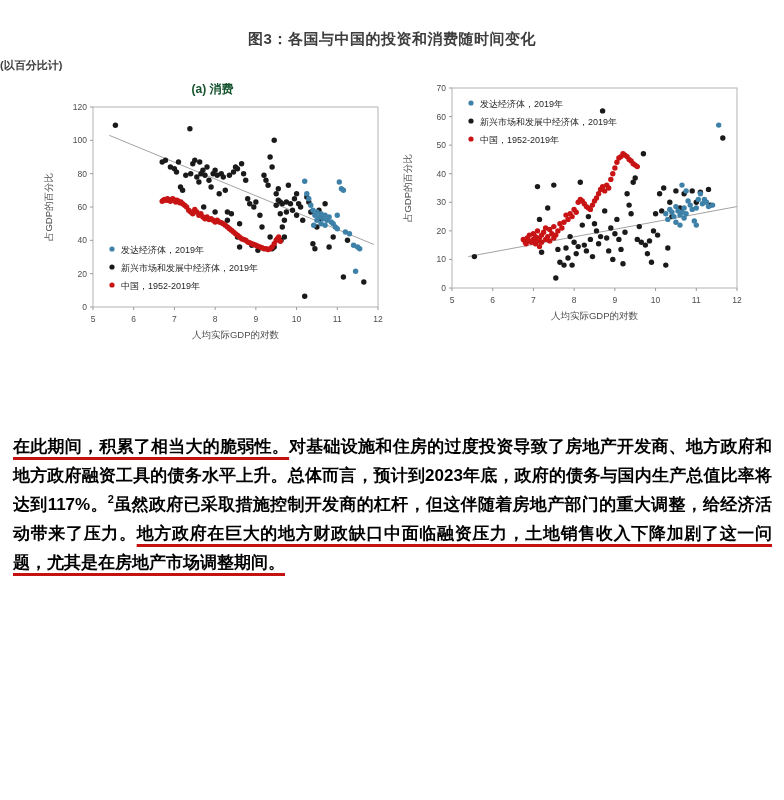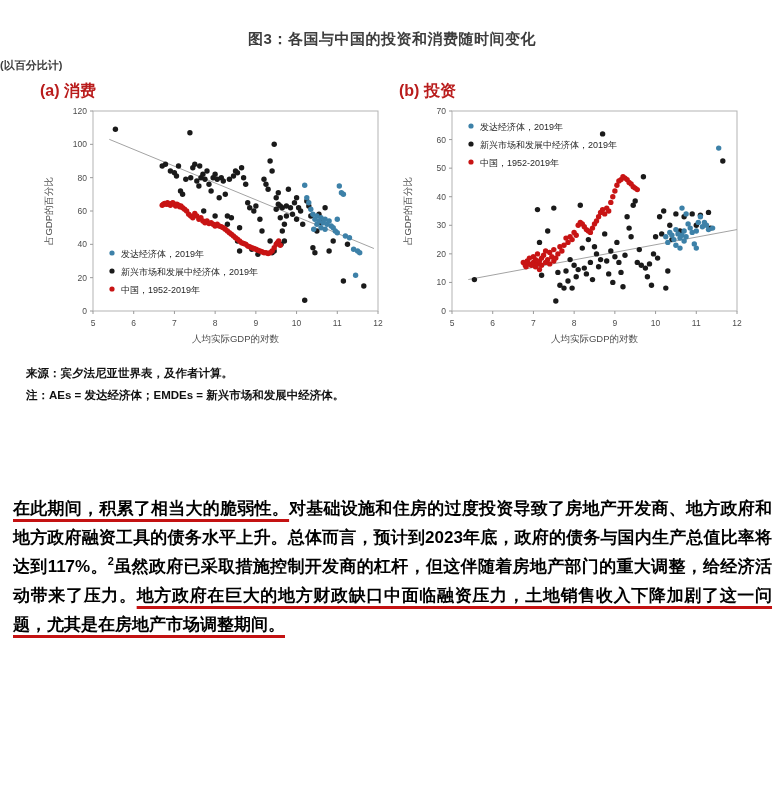--- a/index.html
+++ b/index.html
@@ -10,21 +10,21 @@
   .fig-title{
     margin:30px 10px 0 10px;text-align:center;
     font-size:15px;font-weight:bold;color:#3d3d3d;letter-spacing:.5px;
   }
   .fig-subtitle{
     margin-top:9px;text-align:left;
     font-size:11px;font-weight:bold;color:#3d3d3d;
   }
   .charts-row{display:flex;justify-content:center;gap:14px;margin-top:8px;}
   .chart-block{width:345px;}
-  .chart-title{text-align:left;font-size:16px;font-weight:bold;color:#b91c1c;margin-bottom:2px;}
+  .chart-title{text-align:center;font-size:12px;font-weight:bold;color:#14532d;margin-bottom:2px;}
   svg.chart{display:block;}
   svg.chart text.tick{font-size:8.5px;fill:#4d4d4d;font-family:"Liberation Sans","DejaVu Sans",sans-serif;}
   svg.chart text.axis-title{font-size:9.5px;fill:#4d4d4d;font-family:"Liberation Sans","DejaVu Sans",sans-serif;}
   svg.chart text.legend{font-size:9px;fill:#262626;font-family:"Liberation Sans","DejaVu Sans",sans-serif;}
   .source-notes{margin:14px 0 0 26px;font-size:11.5px;line-height:22px;font-weight:600;color:#111;}
   .body-para{
     margin:0 12px 0 13px;font-size:17px;line-height:29px;font-weight:600;color:#000;
     text-align:justify;
   }
   .para-1{margin-top:50px;}
@@ -280,21 +280,20 @@
           <circle cx="240.3" cy="141.2" r="2.7" fill="#c81414"></circle>
           <circle cx="72" cy="149" r="2.6" fill="#3d81a8"></circle>
           <text x="81" y="152.5" class="legend">发达经济体，2019年</text>
           <circle cx="72" cy="167" r="2.6" fill="#1a1a1a"></circle>
           <text x="81" y="170.5" class="legend">新兴市场和发展中经济体，2019年</text>
           <circle cx="72" cy="185" r="2.6" fill="#c81414"></circle>
           <text x="81" y="188.5" class="legend">中国，1952-2019年</text>
         </svg>
     </div>
     <div class="chart-block">
-      <div class="chart-title">(b) 投资</div>
       <svg class="chart" width="345" height="244">
           <rect x="53" y="7" width="285" height="200" fill="none" stroke="#b3b3b3" stroke-width="1"></rect>
           <line x1="50" y1="207" x2="53" y2="207" stroke="#9a9a9a"></line>
           <text x="47" y="210" text-anchor="end" class="tick">0</text>
           <line x1="50" y1="178.42857142857144" x2="53" y2="178.42857142857144" stroke="#9a9a9a"></line>
           <text x="47" y="181.42857142857144" text-anchor="end" class="tick">10</text>
           <line x1="50" y1="149.85714285714286" x2="53" y2="149.85714285714286" stroke="#9a9a9a"></line>
           <text x="47" y="152.85714285714286" text-anchor="end" class="tick">20</text>
           <line x1="50" y1="121.28571428571429" x2="53" y2="121.28571428571429" stroke="#9a9a9a"></line>
           <text x="47" y="124.28571428571429" text-anchor="end" class="tick">30</text>
@@ -497,20 +496,16 @@
           <circle cx="72" cy="22" r="2.6" fill="#3d81a8"></circle>
           <text x="81" y="25.5" class="legend">发达经济体，2019年</text>
           <circle cx="72" cy="40" r="2.6" fill="#1a1a1a"></circle>
           <text x="81" y="43.5" class="legend">新兴市场和发展中经济体，2019年</text>
           <circle cx="72" cy="58" r="2.6" fill="#c81414"></circle>
           <text x="81" y="61.5" class="legend">中国，1952-2019年</text>
         </svg>
     </div>
   </div>
 
-  <div class="source-notes">
-    <div>来源：宾夕法尼亚世界表，及作者计算。</div>
-    <div>注：AEs = 发达经济体；EMDEs = 新兴市场和发展中经济体。</div>
-  </div>
 
   <p class="body-para para-2"><span class="u">在此期间，积累了相当大的脆弱性。</span><span>对基础设施和住房的过度投资导致了房地产开发商、地方政府和地方政府融资工具的债务水平上升。总体而言，预计到2023年底，政府的债务与国内生产总值比率将达到117%。</span><span class="sup">2</span><span>虽然政府已采取措施控制开发商的杠杆，但这伴随着房地产部门的重大调整，给经济活动带来了压力。</span><span class="u">地方政府在巨大的地方财政缺口中面临融资压力，土地销售收入下降加剧了这一问题，尤其是在房地产市场调整期间。</span></p>
 
 </div>
 
 </body></html>

